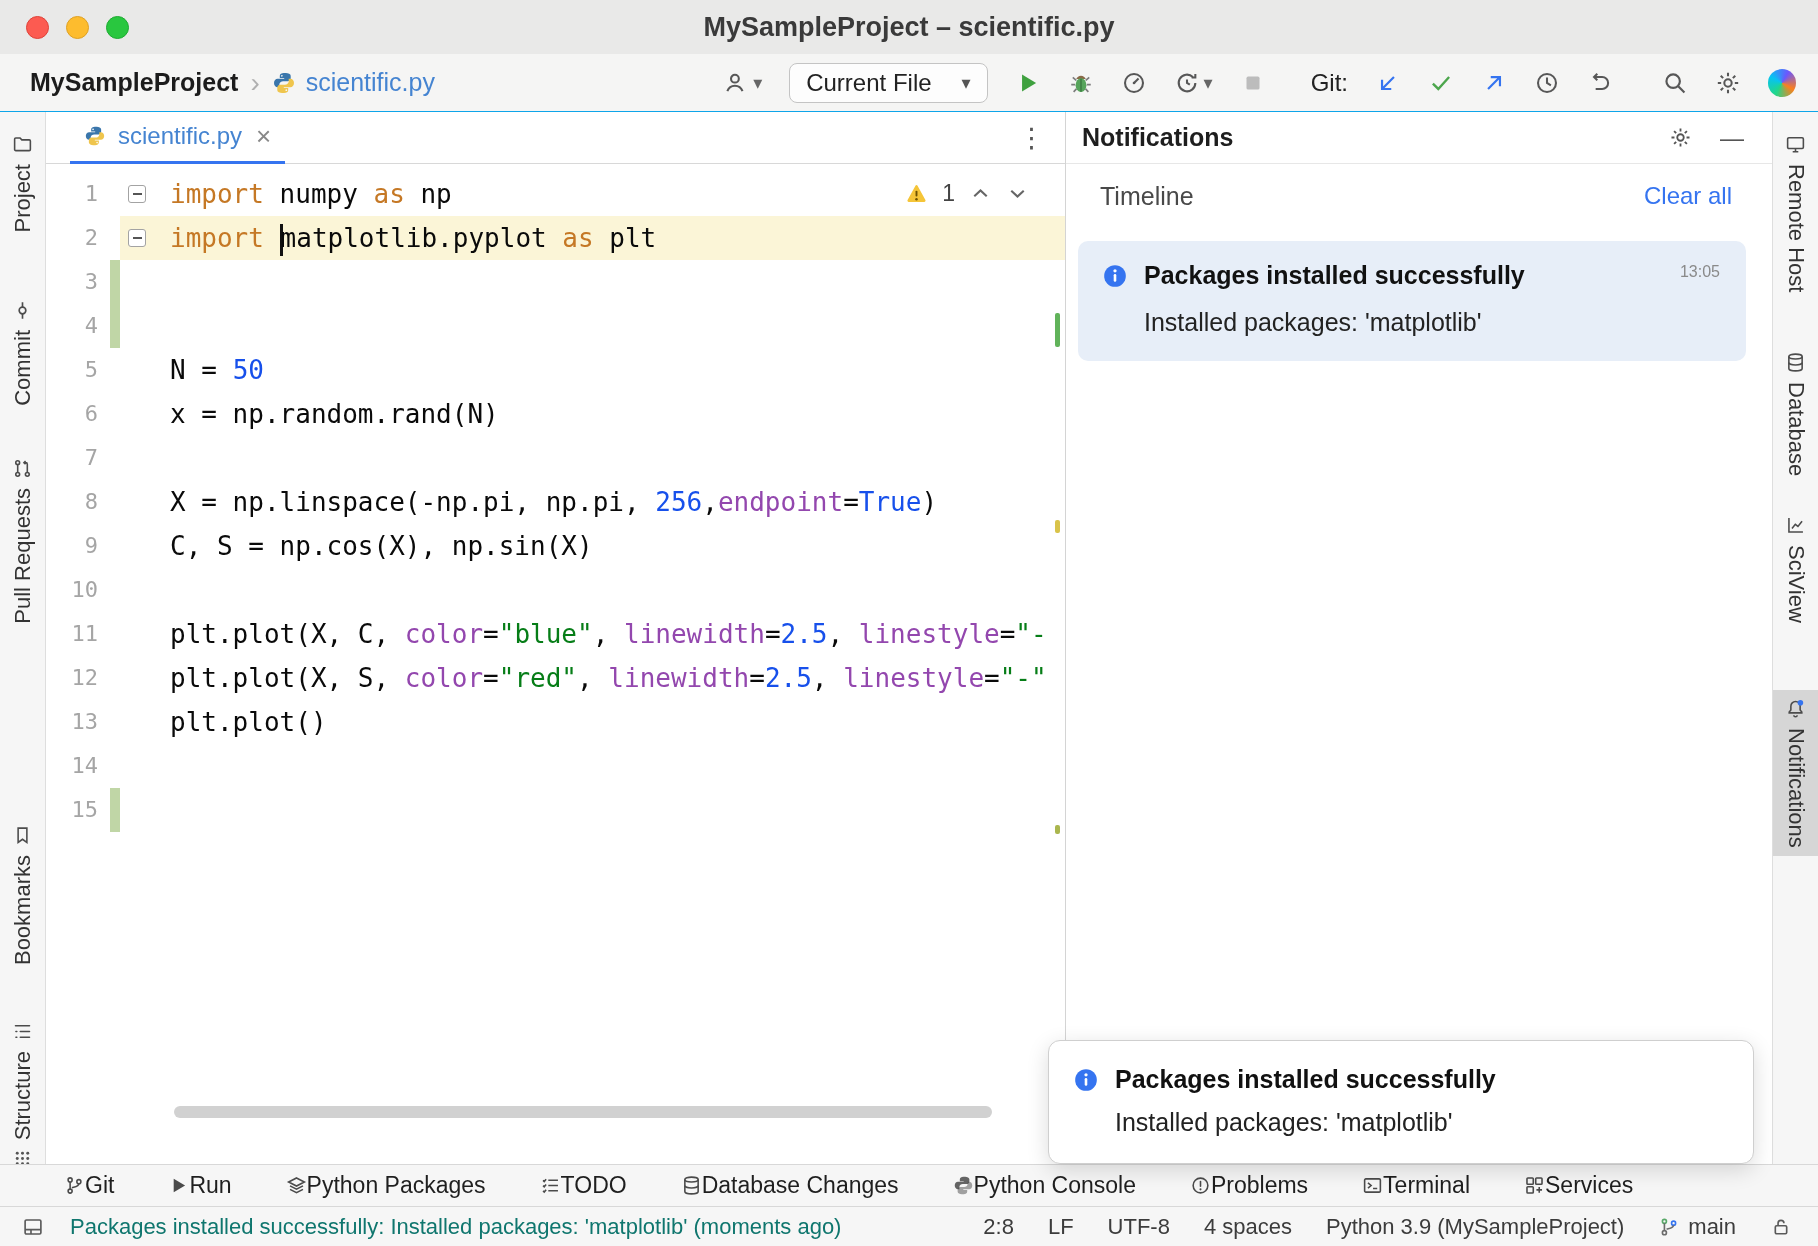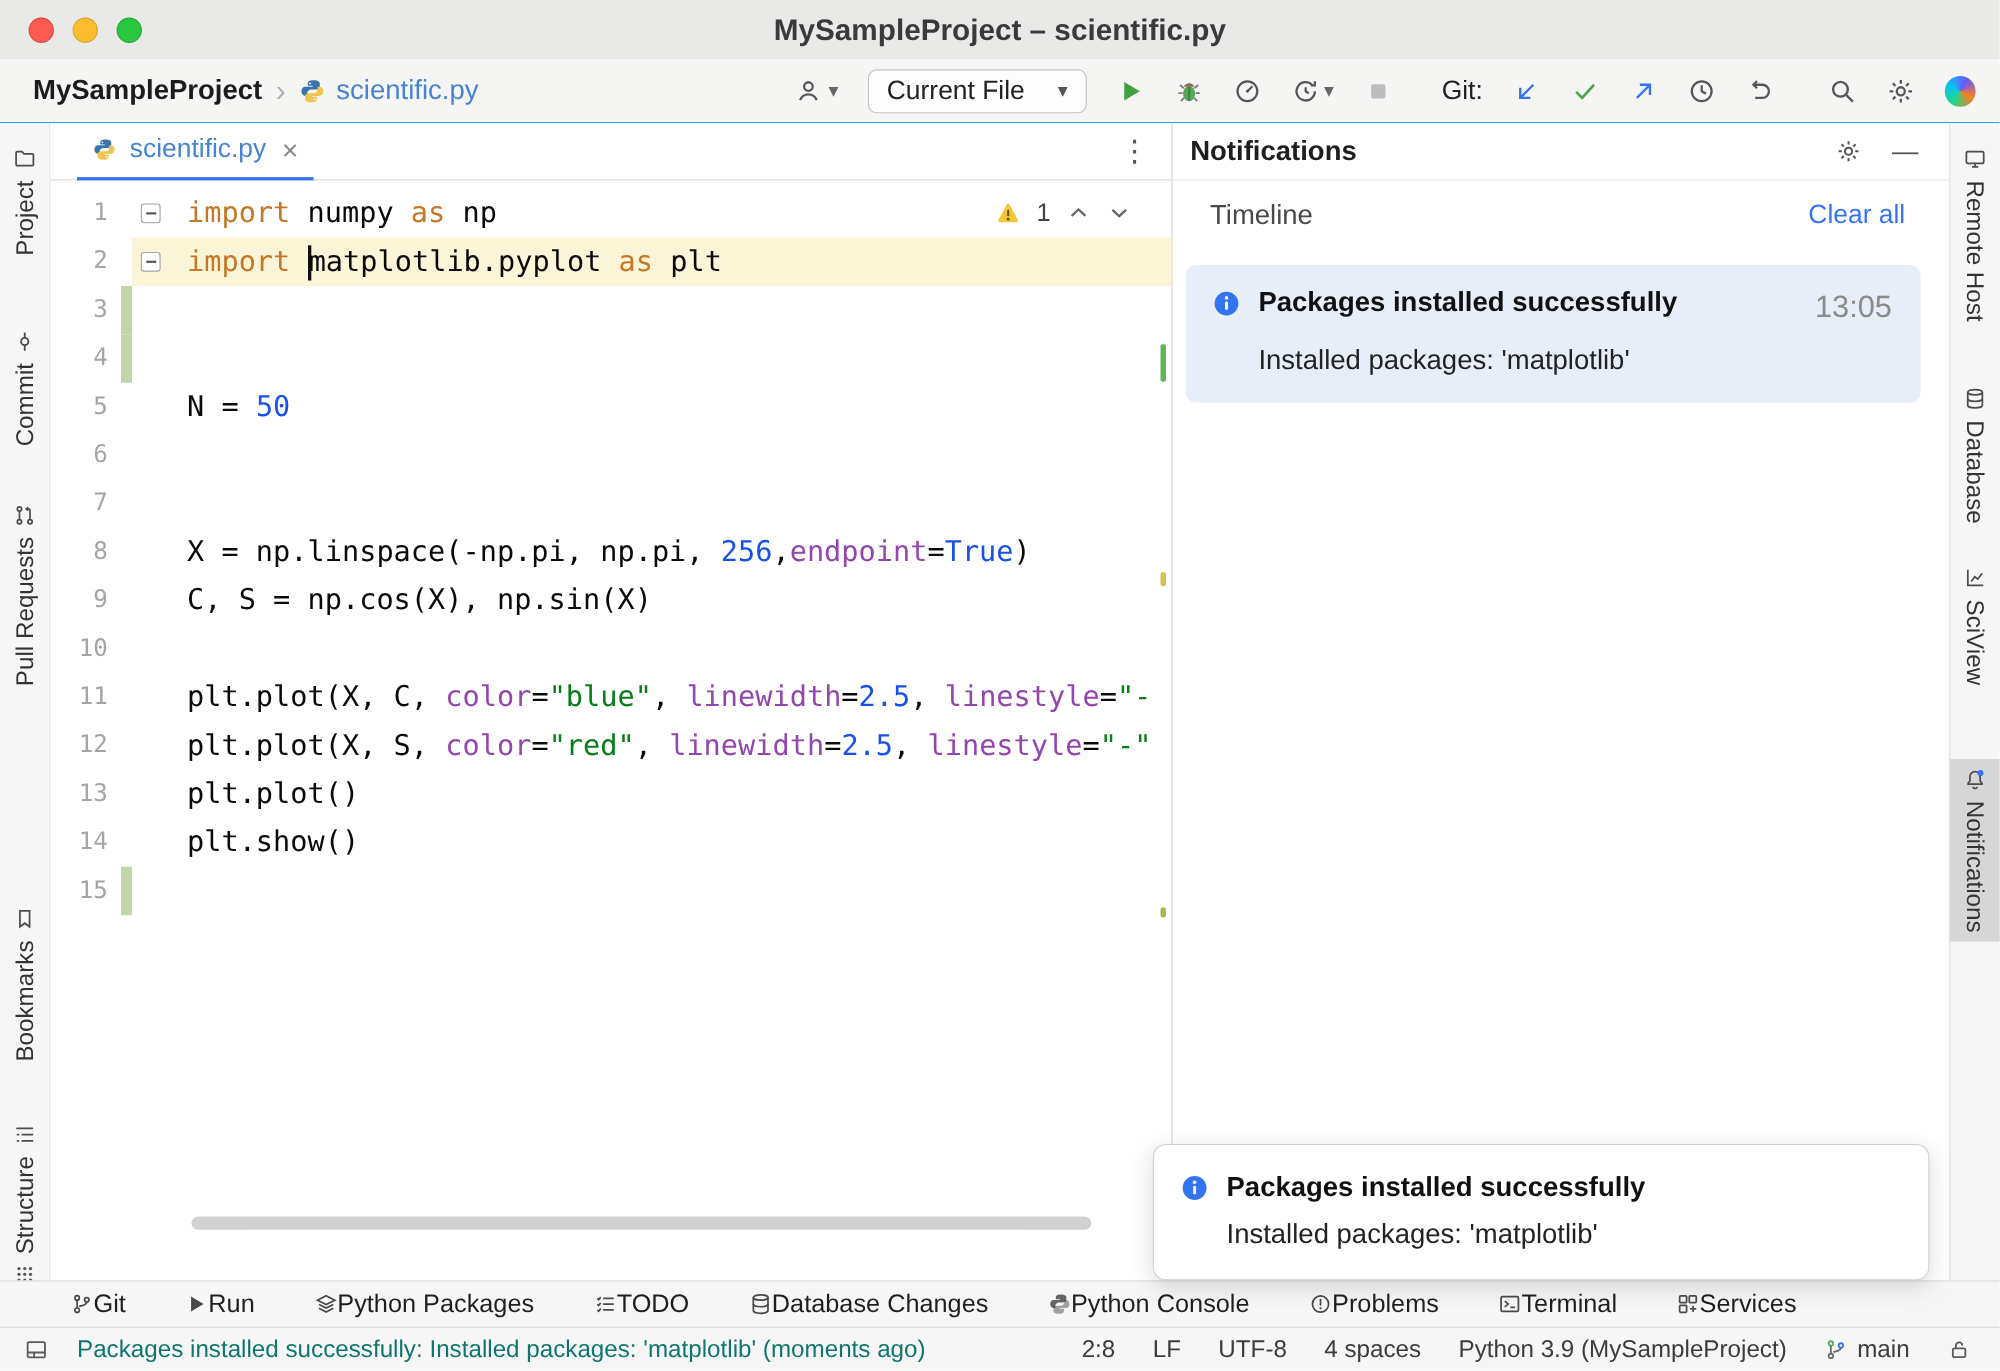--- a/index.html
+++ b/index.html
@@ -98,21 +98,21 @@
 .panel-title{font-size:25px;font-weight:600;color:#1e1e1e;margin-right:auto}
 .ph-ic{width:23px;height:23px;color:#555}
 .min{font-size:24px;color:#555;line-height:1}
 .timeline-row{display:flex;align-items:flex-start;padding:18px 40px 16px 34px}
 .timeline-label{font-size:25px;color:#494949}
 .clear{margin-left:auto;font-size:24px;color:#3574f0;text-decoration:none}
 .notif-card{margin:14px 26px 0 12px;background:#e7eef8;border-radius:10px;padding:20px 26px 24px 24px}
 .card-row{display:flex;align-items:flex-start;gap:16px}
 .info-ic{width:26px;height:26px;flex:0 0 auto;margin-top:2px}
 .card-title{font-size:25px;font-weight:700;color:#111;flex:1}
-.card-time{font-size:28px;color:#8a8a8a;margin-left:12px;margin-top:2px}
+.card-time{font-size:16px;color:#8a8a8a;margin-left:12px;margin-top:2px}
 .card-body{font-size:25px;color:#222;margin-top:18px;padding-left:42px}
 
 
 .toast{position:absolute;right:64px;bottom:82px;width:706px;background:#fff;border:1px solid #cfcfcf;border-radius:12px;box-shadow:0 6px 22px rgba(0,0,0,.14);padding:24px 26px 26px 24px;z-index:50}
 .toast .card-body{margin-top:14px}
 
 
 .bottom-bar{height:42px;background:#f6f6f6;border-top:1px solid #d8d8d8;display:flex;align-items:center;padding:0 30px 0 64px;gap:54px;flex:0 0 auto;overflow:hidden}
 .bbar-item{display:flex;align-items:center;flex:0 0 auto}
 .bbar-ic{width:21px;height:21px;color:#4a4a4a}
@@ -360,20 +360,21 @@
             <div class="code-line">
               <span class="ln">5</span>
               <span class="vcs"></span>
               <span class="foldc"></span>
               <span class="codetxt"><span class="tok-pl">N = </span><span class="tok-num">50</span></span>
             </div>
             <div class="code-line">
               <span class="ln">6</span>
               <span class="vcs"></span>
               <span class="foldc"></span>
+              <span class="codetxt"><span class="tok-pl">x = np.random.rand(N)</span></span>
             </div>
             <div class="code-line">
               <span class="ln">7</span>
               <span class="vcs"></span>
               <span class="foldc"></span>
             </div>
             <div class="code-line">
               <span class="ln">8</span>
               <span class="vcs"></span>
               <span class="foldc"></span>
@@ -406,21 +407,20 @@
             <div class="code-line">
               <span class="ln">13</span>
               <span class="vcs"></span>
               <span class="foldc"></span>
               <span class="codetxt"><span class="tok-pl">plt.plot()</span></span>
             </div>
             <div class="code-line">
               <span class="ln">14</span>
               <span class="vcs"></span>
               <span class="foldc"></span>
-              <span class="codetxt"><span class="tok-pl">plt.show()</span></span>
             </div>
             <div class="code-line">
               <span class="ln">15</span>
               <span class="vcs changed"></span>
               <span class="foldc"></span>
               <span class="codetxt"></span>
             </div>
           </div>
         <div class="inspection">
           <span class="insp-ic">

